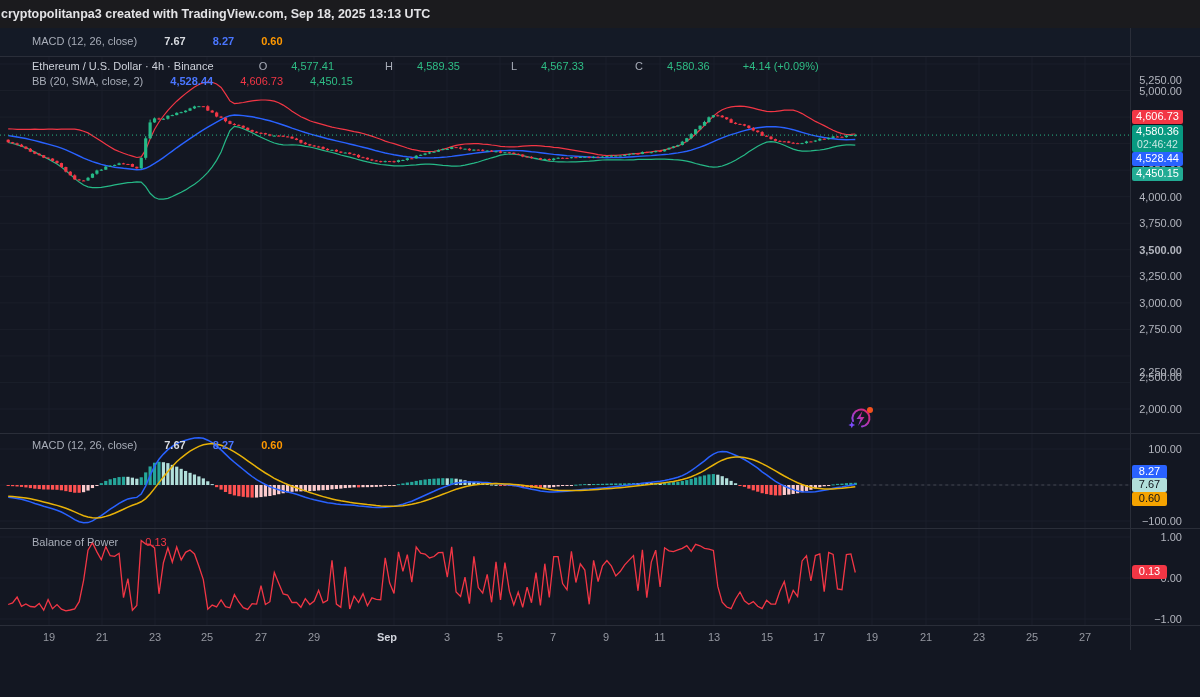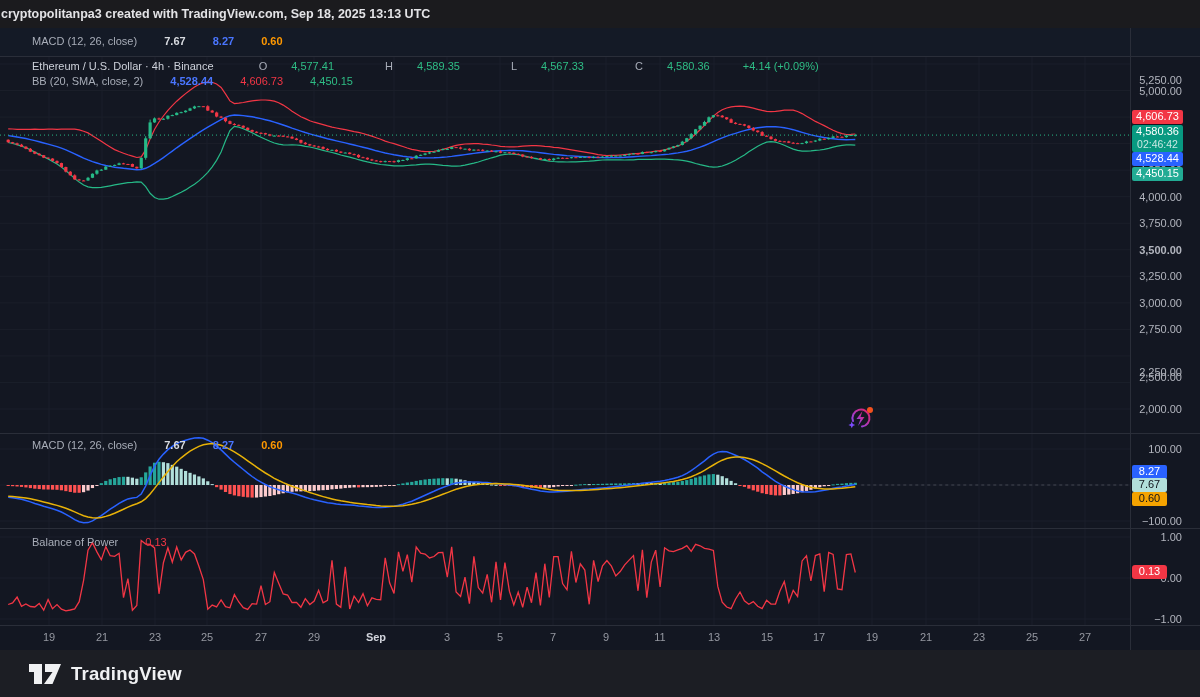--- a/index.html
+++ b/index.html
@@ -756,21 +756,21 @@
       <div class="ax-label" style="top: 572px;">0.00</div>
       <div class="ax-label" style="top: 613px;">−1.00</div>
     </div>
   <div id="time-axis">
       <div class="t-label" style="left: 49px;">19</div>
       <div class="t-label" style="left: 102px;">21</div>
       <div class="t-label" style="left: 155px;">23</div>
       <div class="t-label" style="left: 207px;">25</div>
       <div class="t-label" style="left: 261px;">27</div>
       <div class="t-label" style="left: 314px;">29</div>
-      <div class="t-label bold" style="left: 376px;">Sep</div>
+      <div class="t-label bold" style="left: 387px;">Sep</div>
       <div class="t-label" style="left: 447px;">3</div>
       <div class="t-label" style="left: 500px;">5</div>
       <div class="t-label" style="left: 553px;">7</div>
       <div class="t-label" style="left: 606px;">9</div>
       <div class="t-label" style="left: 660px;">11</div>
       <div class="t-label" style="left: 714px;">13</div>
       <div class="t-label" style="left: 767px;">15</div>
       <div class="t-label" style="left: 819px;">17</div>
       <div class="t-label" style="left: 872px;">19</div>
       <div class="t-label" style="left: 926px;">21</div>
@@ -813,23 +813,14 @@
         <stop offset="0" stop-color="#7c4dff"></stop>
           <stop offset="1" stop-color="#e91e63"></stop>
       </linearGradient>
     </defs>
     <path d="M8 19 a8.5 8.5 0 1 1 9 5.5" fill="none" stroke="url(#wmg)" stroke-width="2" stroke-linecap="round"></path>
     <path d="M17.5 9 l-6 8 h4 l-2.5 7 6.5 -9 h-4 z" fill="url(#wmg)"></path>
     <circle cx="25" cy="8" r="3" fill="#f4511e"></circle>
     <path d="M7 21 l1.2 2.8 L11 25 l-2.8 1.2 L7 29 l-1.2 -2.8 L3 25 l2.8 -1.2 z" fill="#7c4dff" transform="scale(0.85) translate(1,2)"></path>
   </svg>
 
-  <div class="footer">
-    <svg width="34" height="22" viewBox="0 0 34 22">
-      <g fill="#f0f1f3">
-        <path d="M1 1 h13 v20 h-8 v-12 h-5 z"></path>
-        <path d="M17 1 h16 l-8.5 20 h-8.5 l8.5 -12 h-7.5 z"></path>
-      </g>
-    </svg>
-    <span class="brand">TradingView</span>
-  </div>
 
 </div>
 
 </body></html>

